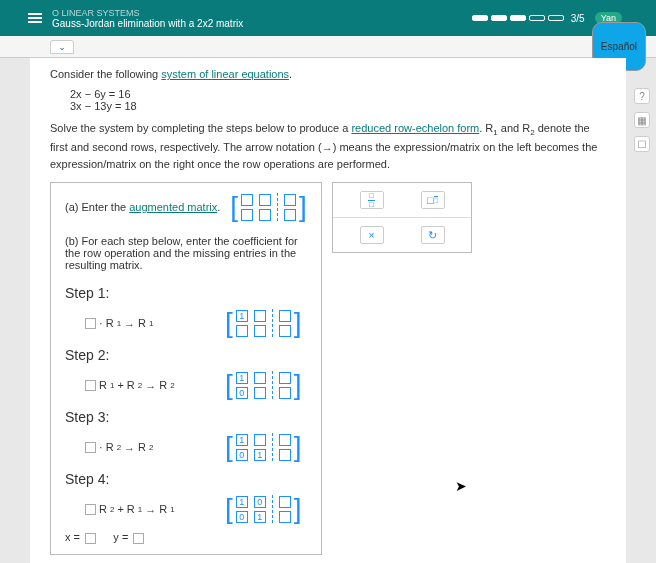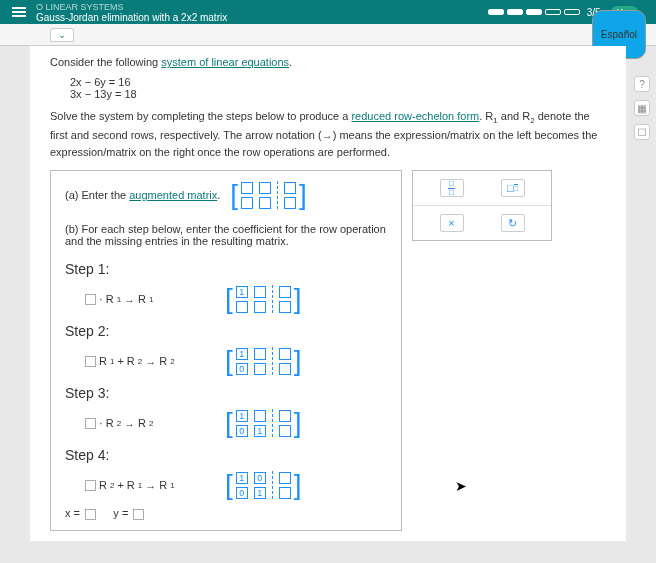--- a/index.html
+++ b/index.html
@@ -1,35 +1,35 @@
 <!DOCTYPE html>
 <html><head>
 <meta charset="utf-8">
 <style>
 *{margin:0;padding:0;box-sizing:border-box;font-family:Arial,sans-serif}
 body{background:#e8e8e8;width:656px;height:563px;overflow:hidden}
-.header{background:#0a7b7b;color:#fff;padding:6px 12px;display:flex;align-items:center;font-size:10px;height:24px}
+.header{background:#0a7b7b;color:#fff;padding:6px 28px;display:flex;align-items:center;font-size:10px;height:36px}
 .menu-icon{display:inline-block;margin-right:10px;cursor:pointer}
 .menu-icon span{display:block;width:14px;height:2px;background:#fff;margin:2px 0}
 .header-text{flex:1}
 .header-title{font-size:9px;color:#b5d8d8}
 .header-sub{font-size:10px}
 .progress{display:flex;align-items:center;gap:3px;margin-right:10px}
 .prog-seg{width:16px;height:6px;border:1px solid #fff;border-radius:2px}
 .prog-seg.done{background:#fff}
 .prog-text{font-size:10px;margin-left:4px}
 .lang-btn{background:#0ea5e9;color:#333;border-radius:10px;padding:18px 8px;font-size:10px;border:1px solid #999}
 .tab-row{background:#f5f5f5;border-bottom:1px solid #ccc;padding:4px 10px;display:flex;justify-content:flex-end;align-items:center;height:22px}
 .content{background:#fff;margin:0 30px;padding:10px 20px;font-size:11px;color:#333;position:relative}
 .dropdown-tab{position:absolute;top:-18px;left:20px;background:#fff;border:1px solid #ccc;border-radius:3px 3px 0 0;width:24px;height:14px;display:flex;align-items:center;justify-content:center;color:#0a7b7b;font-size:9px}
 a.link{color:#0a7b7b;text-decoration:underline}
 .equations{margin:8px 0 8px 20px;font-size:11px}
 .instructions{font-size:11px;line-height:1.5;margin-bottom:10px}
 .main-row{display:flex;gap:10px;align-items:flex-start}
-.work-box{border:1px solid #bbb;padding:10px 14px;width:352px;font-size:11px}
+.work-box{border:1px solid #bbb;padding:10px 14px;width:272px;font-size:11px}
 .section{margin-bottom:14px}
 .step-row{display:flex;align-items:center;justify-content:flex-start;margin:8px 0 4px 20px}
 .op-expr{font-size:11px;display:flex;align-items:center;gap:3px;width:130px}
 .box-sm{display:inline-block;border:1px solid #aaa;width:11px;height:11px;background:#fff;vertical-align:middle}
 .matrix{display:inline-flex;align-items:center;margin-left:10px}
 .bracket{font-size:28px;font-weight:100;line-height:0.8;color:#1e90ff}
 .mat-body{display:flex;align-items:center}
 .mat-col{display:flex;flex-direction:column;gap:3px;margin:0 3px}
 .mat-cell{width:12px;height:12px;border:1px solid #1e90ff;font-size:9px;display:flex;align-items:center;justify-content:center;color:#1e90ff}
 .mat-sep{width:1px;height:28px;background:#1e90ff;margin:0 3px;align-self:center;border-left:1px dashed #1e90ff;background:none}

